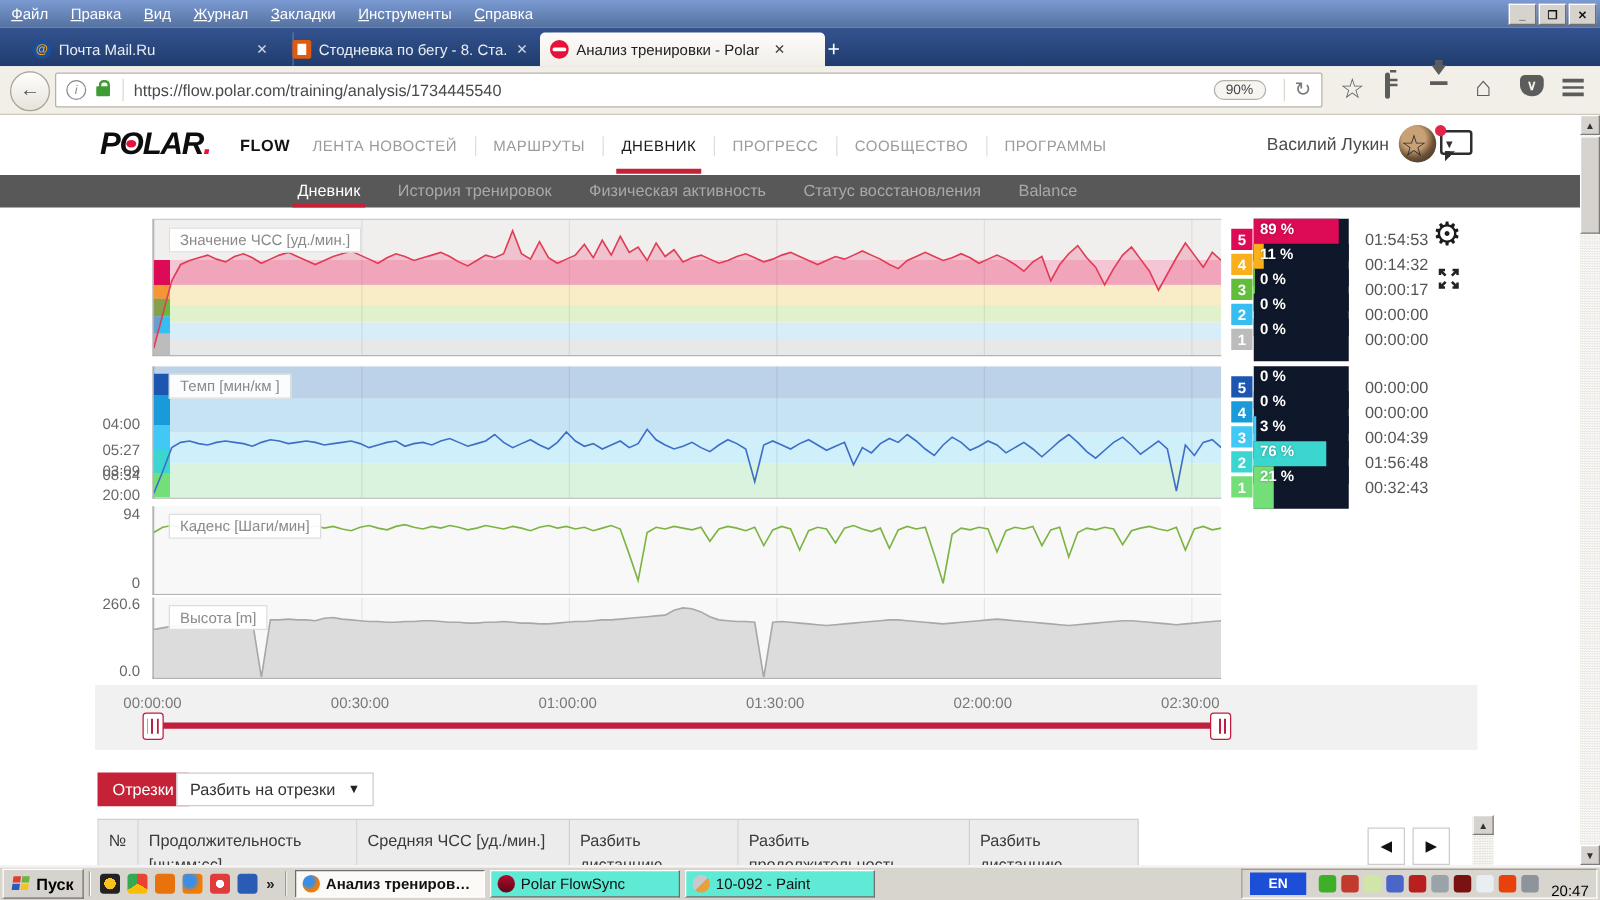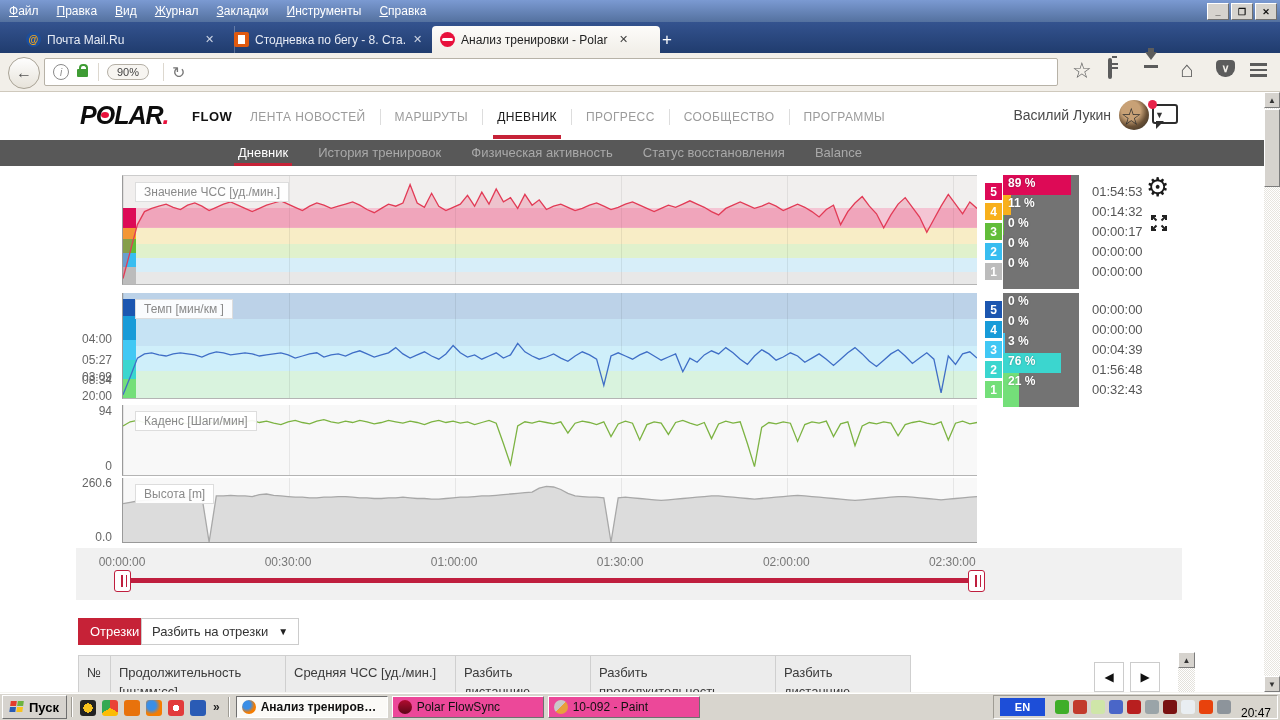--- a/index.html
+++ b/index.html
@@ -95,21 +95,21 @@
   .ticklab{position:absolute;right:4px;font-size:12px;color:#666;white-space:nowrap;}
   #axis-strip{position:absolute;left:76px;top:456px;width:1106px;height:52px;background:#f1f1f1;}
   .xtick{position:absolute;top:463px;width:70px;text-align:center;font-size:12px;color:#777;}
   #slider-track{position:absolute;left:122px;top:486px;width:854px;height:5px;background:#bf1e3e;}
   .slider-handle{position:absolute;top:478px;width:15px;height:20px;background:#fff;border:1px solid #bf1e3e;border-radius:3px;
                  background-image:repeating-linear-gradient(90deg,transparent 0 3px,#bf1e3e 3px 4.5px);background-size:60% 60%;background-repeat:no-repeat;background-position:center;}
   
   .zone-table{position:absolute;left:985px;}
   .zone-row{display:flex;align-items:center;height:17px;margin-bottom:3px;}
   .zone-num{width:17px;height:17px;color:#fff;font-size:12px;font-weight:bold;display:flex;align-items:center;justify-content:center;}
-  .zone-bar{width:76px;height:34px;background:#737373;position:relative;margin-left:1px;}
+  .zone-bar{width:76px;height:34px;background:#0f172a;position:relative;margin-left:1px;}
   .zone-fill{position:absolute;left:0;top:0;bottom:0;}
   .zone-pct{position:absolute;left:5px;top:0;line-height:17px;color:#fff;font-size:12px;font-weight:bold;text-shadow:0 0 2px rgba(0,0,0,.35);}
   .zone-time{margin-left:13px;font-size:13px;color:#555;}
   #gear-ic{position:absolute;left:1146px;top:80px;font-size:26px;color:#1a1a1a;}
   #expand-ic{position:absolute;left:1148px;top:120px;}
   
   #laps-btn{position:absolute;left:78px;top:526px;height:27px;background:#c62237;color:#fff;font-size:13px;
             display:flex;align-items:center;padding:0 12px;}
   #split-dd{position:absolute;left:141px;top:526px;height:27px;background:#fff;border:1px solid #ccc;box-sizing:border-box;
             display:flex;align-items:center;font-size:13px;color:#333;padding:0 10px;}
@@ -134,21 +134,21 @@
   #taskbar{position:absolute;left:0;top:692px;width:1280px;height:28px;background:#d8d5ce;
            border-top:1px solid #f5f4f0;box-shadow:inset 0 1px 0 #fff;display:flex;align-items:center;}
   #start-btn{margin-left:2px;height:22px;background:#d6d3ce;border:1px solid;border-color:#fff #6f6f6f #6f6f6f #fff;
              display:flex;align-items:center;padding:0 7px;font-weight:bold;font-size:13px;color:#000;}
   .winflag{width:14px;height:12px;display:grid;grid-template-columns:6px 6px;grid-template-rows:5px 5px;gap:1px;
            transform:skewX(-8deg);margin-right:5px;}
   .winflag i{display:block;}
   .tb-sep{width:1px;height:20px;background:#9f9c94;border-right:1px solid #fff;margin:0 4px;}
   .ql-ic{width:16px;height:16px;border-radius:3px;margin:0 3px;}
   #ql-more{font-size:12px;font-weight:bold;color:#222;margin:0 4px;}
-  .taskbtn{height:22px;width:152px;margin:0 2px;background:#ec4899;border:1px solid;border-color:#fff #6f6f6f #6f6f6f #fff;
+  .taskbtn{height:22px;width:152px;margin:0 2px;background:#5eead4;border:1px solid;border-color:#fff #6f6f6f #6f6f6f #fff;
            display:flex;align-items:center;padding:0 5px;font-size:12px;color:#111;box-sizing:border-box;overflow:hidden;white-space:nowrap;}
   .taskbtn.active{background:#fbfaf7;border-color:#6f6f6f #fff #fff #6f6f6f;font-weight:bold;}
   .task-ic{width:14px;height:14px;border-radius:50%;margin-right:5px;flex:0 0 14px;}
   #tray{margin-left:auto;display:flex;align-items:center;height:22px;border:1px solid;border-color:#9f9c94 #fff #fff #9f9c94;
         padding:0 6px;margin-right:2px;}
   #lang-ind{width:45px;height:18px;background:#1d4ed8;color:#fff;font-size:11px;font-weight:bold;
             display:flex;align-items:center;justify-content:center;margin-right:8px;}
   .tray-ic{width:14px;height:14px;border-radius:3px;margin:0 2px;}
   #clock{font-size:12px;color:#000;margin-left:8px;margin-top:12px;}
 </style>
@@ -184,20 +184,21 @@
       </div>
       <div style="position: absolute; left: 652px; top: 4px; height: 27px; display: flex; align-items: center; color: rgb(255, 255, 255); font-size: 17px; padding: 0px 10px;">+</div>
     </div>
 
   <div id="toolbar">
     <div id="back-btn">←</div>
     <div id="urlbox">
       <span class="info-i">i</span>
       <span class="lock"></span>
       <span class="url-sep"></span>
+      <span id="url-text">https://flow.polar.com/training/analysis/1734445540</span>
       <span id="zoom-pill">90%</span>
       <span class="url-sep"></span>
       <span id="reload">↻</span>
     </div>
     <span class="tool-ic star-glyph" style="left:1072px;">☆</span>
     <span class="tool-ic" style="left:1108px;"><span class="clip"></span></span>
     <span class="tool-ic" style="left:1145px;"><span class="dl"></span></span>
     <span class="tool-ic home-glyph" style="left:1180px;">⌂</span>
     <span class="tool-ic" style="left:1216px;">
         <span class="pocket">∨</span>

